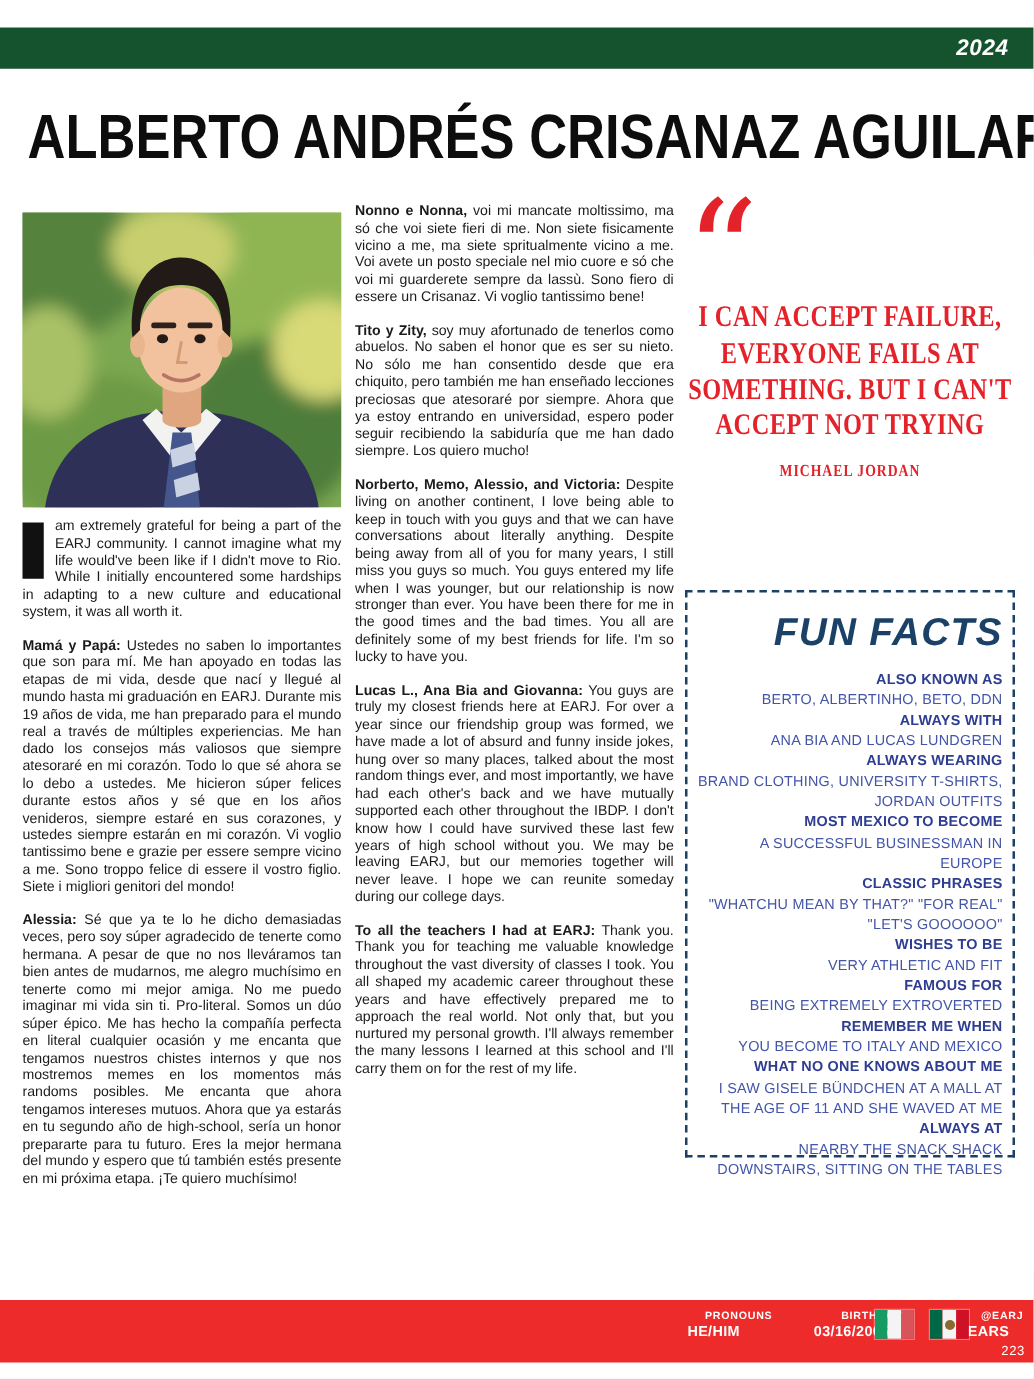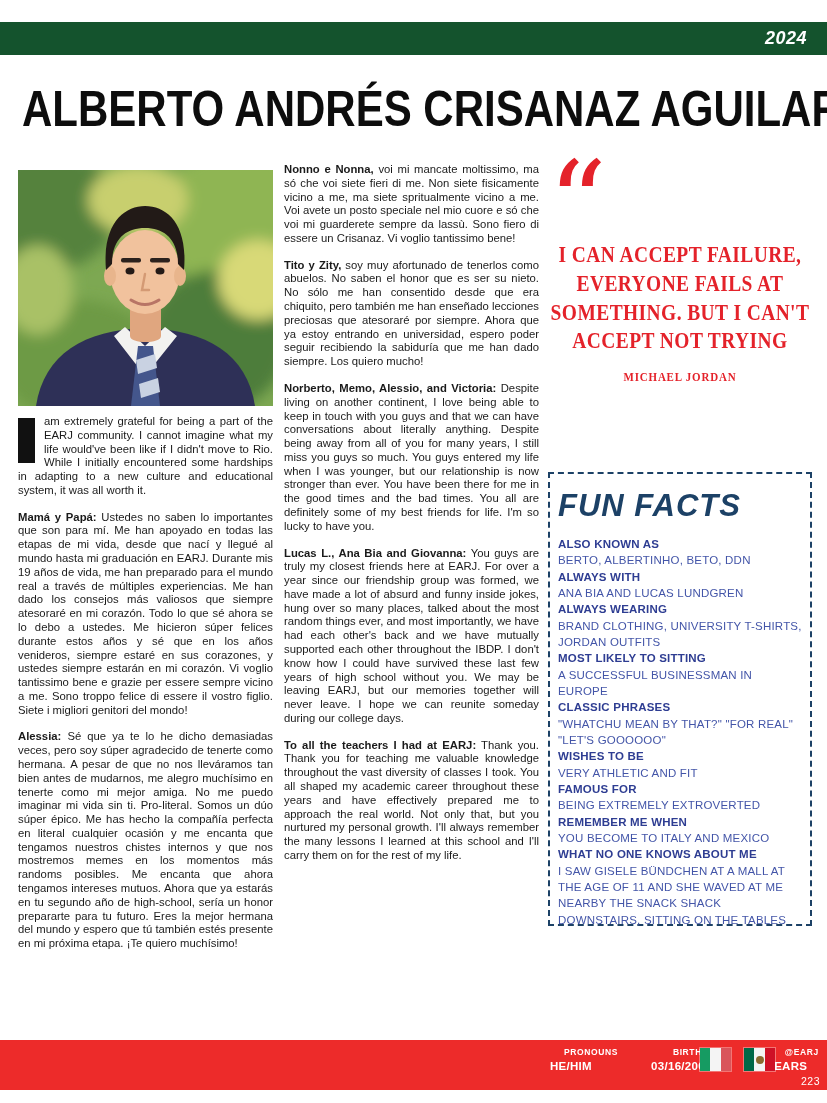--- a/index.html
+++ b/index.html
@@ -36,21 +36,21 @@
     font-family:"Liberation Serif",serif;font-weight:bold;font-size:24px;line-height:1.2;
     letter-spacing:0.5px;text-align:center;
   }
   .qattr{
     width:330px;transform:scaleX(0.812);transform-origin:left top;
     font-family:"Liberation Serif",serif;font-weight:bold;font-size:13.5px;letter-spacing:1px;margin-top:14px;text-align:center;
   }
   
   .funfacts{
     position:absolute;left:548px;top:472px;width:264px;height:454px;box-sizing:border-box;
-    border:2px dashed #1C4166;text-align:left;padding:12px 8px;
+    border:2px dashed #1C4166;text-align:right;padding:12px 8px;
   }
   .ff-title{
     color:#1C4166;font-weight:bold;font-style:italic;font-size:31px;letter-spacing:1px;margin:2px 0 12px 0;
   }
   .ff-label{color:#2E3D92;font-weight:bold;font-size:11.5px;line-height:1.42;letter-spacing:0.2px;}
   .ff-value{color:#4355A8;font-size:11.5px;line-height:1.42;letter-spacing:0.2px;}
   
   .botbar{position:absolute;left:0;top:1040px;width:827px;height:50px;background:#ED2B2A;color:#fff;}
   .botfields{position:absolute;left:524px;top:7px;display:flex;gap:15px;align-items:flex-start;}
   .botfield{text-align:center;}
@@ -159,38 +159,39 @@
 
     <div class="ff-label">ALSO KNOWN AS</div>
     <div class="ff-value">BERTO, ALBERTINHO, BETO, DDN</div>
 
     <div class="ff-label">ALWAYS WITH</div>
     <div class="ff-value">ANA BIA AND LUCAS LUNDGREN</div>
 
     <div class="ff-label">ALWAYS WEARING</div>
     <div class="ff-value">BRAND CLOTHING, UNIVERSITY T-SHIRTS, JORDAN OUTFITS</div>
 
-    <div class="ff-label">MOST LIKELY TO SITTING</div>
+    <div class="ff-label">MOST MEXICO TO BECOME</div>
     <div class="ff-value">A SUCCESSFUL BUSINESSMAN IN EUROPE</div>
 
     <div class="ff-label">CLASSIC PHRASES</div>
     <div class="ff-value">"WHATCHU MEAN BY THAT?" "FOR REAL" "LET'S GOOOOOO"</div>
 
     <div class="ff-label">WISHES TO BE</div>
     <div class="ff-value">VERY ATHLETIC AND FIT</div>
 
     <div class="ff-label">FAMOUS FOR</div>
     <div class="ff-value">BEING EXTREMELY EXTROVERTED</div>
 
     <div class="ff-label">REMEMBER ME WHEN</div>
     <div class="ff-value">YOU BECOME TO ITALY AND MEXICO</div>
 
     <div class="ff-label">WHAT NO ONE KNOWS ABOUT ME</div>
     <div class="ff-value">I SAW GISELE BÜNDCHEN AT A MALL AT THE AGE OF 11 AND SHE WAVED AT ME</div>
 
+    <div class="ff-label">ALWAYS AT</div>
     <div class="ff-value">NEARBY THE SNACK SHACK DOWNSTAIRS, SITTING ON THE TABLES</div>
   </div>
 
   <div class="botbar">
     <div class="botfields">
       <div class="botfield">
         <div class="flabel">PRONOUNS</div>
         <div class="fvalue">HE/HIM</div>
       </div>
       <div class="botfield">

